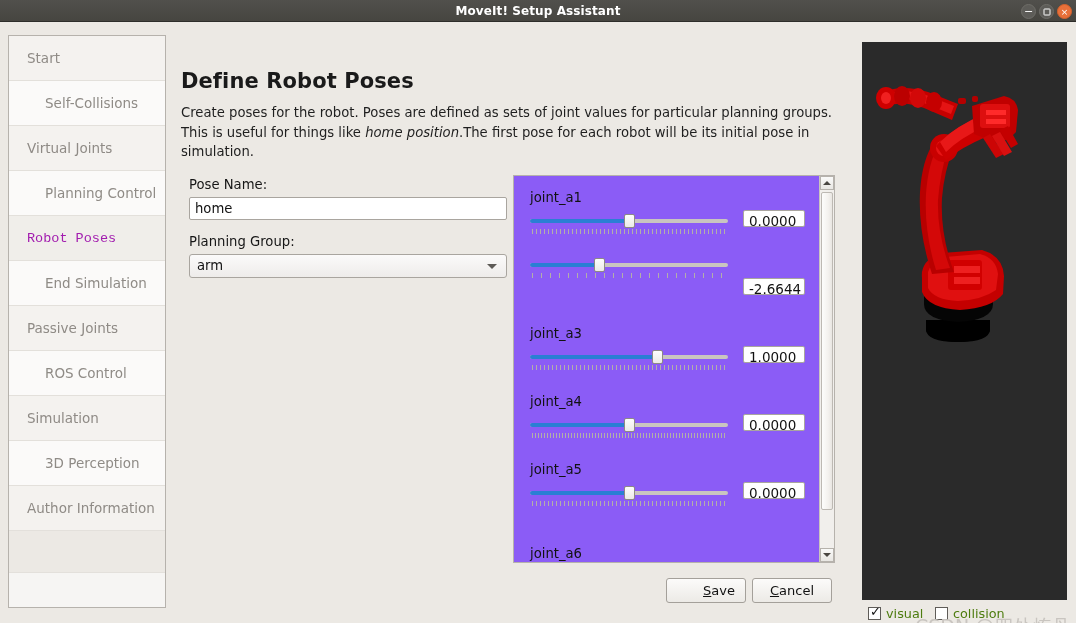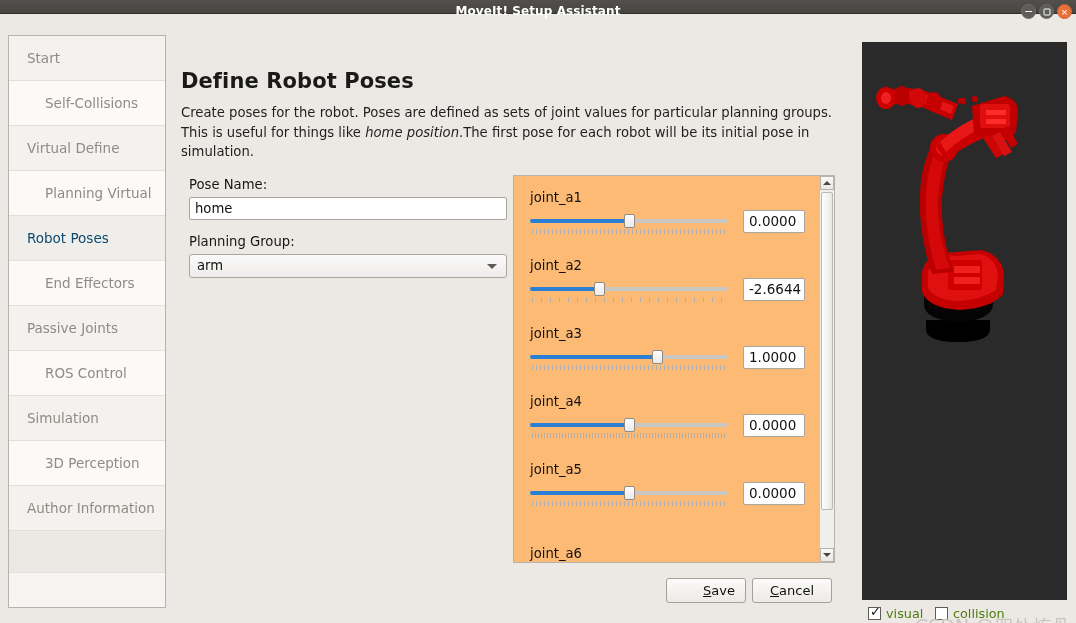--- a/index.html
+++ b/index.html
@@ -6,21 +6,21 @@
   html, body {
     margin: 0; padding: 0;
     width: 1076px; height: 623px;
     overflow: hidden;
     font-family: "DejaVu Sans", "Liberation Sans", sans-serif;
     background: #ece9e4;
   }
 
   
   #titlebar {
-    position: absolute; left: 0; top: 0; width: 1076px; height: 14px;
+    position: absolute; left: 0; top: 0; width: 1076px; height: 22px;
     background: linear-gradient(to bottom, #51504c 0%, #464540 100%);
     border-bottom: 1px solid #2e2d2a;
   }
   #titlebar-text {
     position: absolute; left: 0; top: 0; width: 1076px; height: 22px;
     line-height: 22px; text-align: center;
     color: #ffffff; font-size: 12px; font-weight: bold;
     letter-spacing: 0.1px;
   }
   .wbtn {
@@ -61,21 +61,21 @@
     height: 45px; line-height: 45px;
     padding-left: 18px;
     font-size: 13.5px;
     color: #8f8b86;
     border-bottom: 1px solid #e3e0db;
     background: #f4f2ef;
     white-space: nowrap;
     overflow: hidden;
   }
   .nav-item.alt { background: #fbfaf9; padding-left: 36px; }
-  .nav-item.selected { background: #f0eeea; color: #0c4a6e; }
+  .nav-item.selected { background: #f0eeea; color: #a21caf; font-family: Liberation Mono, monospace; }
   #nav-filler { background: #ece9e4; height: 42px; }
 
   
   #content {
     position: absolute; left: 178px; top: 13px;
     width: 672px; height: 573px;
   }
   #page-title {
     position: absolute; left: 3px; top: 34px;
     font-size: 21px; font-weight: bold; color: #1a1a1a;
@@ -119,21 +119,21 @@
     width: 0; height: 0;
     border-left: 5px solid transparent;
     border-right: 5px solid transparent;
     border-top: 5px solid #5d5a56;
   }
 
   
   #joints-panel {
     position: absolute; left: 335px; top: 140px;
     width: 322px; height: 388px;
-    background: #fdba74;
+    background: #8b5cf6;
     border: 1px solid #b6b2ac;
     overflow: hidden;
   }
   #joints-inner {
     position: absolute; left: 0; top: 0;
     width: 300px; height: 386px;
     padding: 14px 0 0 16px;
   }
   .joint-row { height: 68px; position: relative; }
   .joint-name {
@@ -162,21 +162,21 @@
     margin-left: -5px;
   }
   .slider-ticks {
     position: absolute; left: 2px; top: 15px;
     width: 194px; height: 5px;
     background-image: repeating-linear-gradient(
       to right, #b3afa9 0px, #b3afa9 1px, transparent 1px, transparent 4px);
   }
   .joint-value {
     position: absolute; left: 213px; top: 20px;
-    width: 62px; height: 23px;
+    width: 62px; height: 17px;
     background: #ffffff;
     border: 1px solid #a9a59f;
     border-radius: 2px;
     font-size: 13.5px; color: #111111;
     line-height: 21px; padding-left: 5px;
   }
   #joint-clipped {
     position: absolute; left: 16px; top: 370px;
     font-size: 13.2px; color: #111111;
   }
@@ -285,30 +285,30 @@
 <div id="body">
 
   <div id="sidebar">
     <div class="nav-item">
       <span>Start</span>
     </div>
     <div class="nav-item alt">
       <span>Self-Collisions</span>
     </div>
     <div class="nav-item">
-      <span>Virtual Define</span>
+      <span>Virtual Joints</span>
     </div>
     <div class="nav-item alt">
-      <span>Planning Virtual</span>
+      <span>Planning Control</span>
     </div>
     <div class="nav-item selected">
       <span>Robot Poses</span>
     </div>
     <div class="nav-item alt">
-      <span>End Effectors</span>
+      <span>End Simulation</span>
     </div>
     <div class="nav-item">
       <span>Passive Joints</span>
     </div>
     <div class="nav-item alt">
       <span>ROS Control</span>
     </div>
     <div class="nav-item">
       <span>Simulation</span>
     </div>
@@ -346,21 +346,20 @@
           <div class="slider-wrap">
             <div class="slider-groove"></div>
             <div class="slider-fill" style="width:99px"></div>
             <div class="slider-handle" style="left:99px"></div>
             <div class="slider-ticks"></div>
           </div>
           <div class="joint-value">0.0000</div>
         </div>
 
         <div class="joint-row">
-          <div class="joint-name">joint_a2</div>
           <div class="slider-wrap">
             <div class="slider-groove"></div>
             <div class="slider-fill" style="width:69px"></div>
             <div class="slider-handle" style="left:69px"></div>
             <div class="slider-ticks" style="background-image:repeating-linear-gradient(to right,#b3afa9 0px,#b3afa9 1px,transparent 1px,transparent 9px)"></div>
           </div>
           <div class="joint-value">-2.6644</div>
         </div>
 
         <div class="joint-row">

